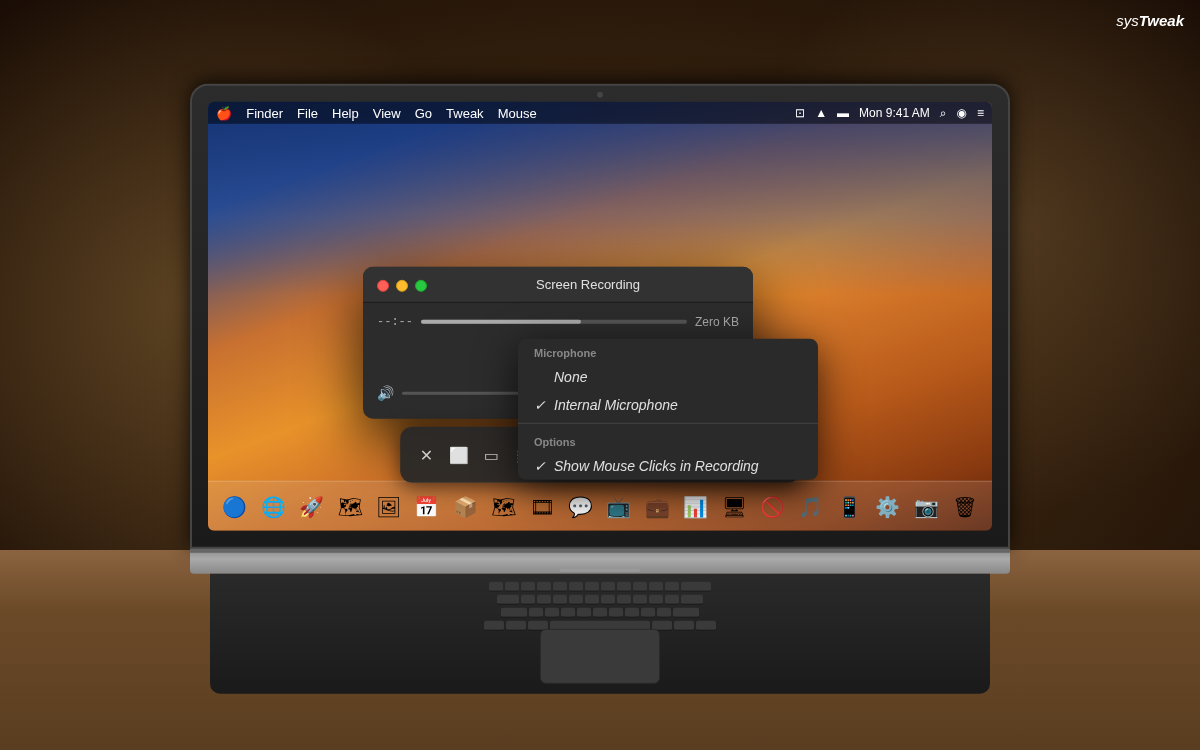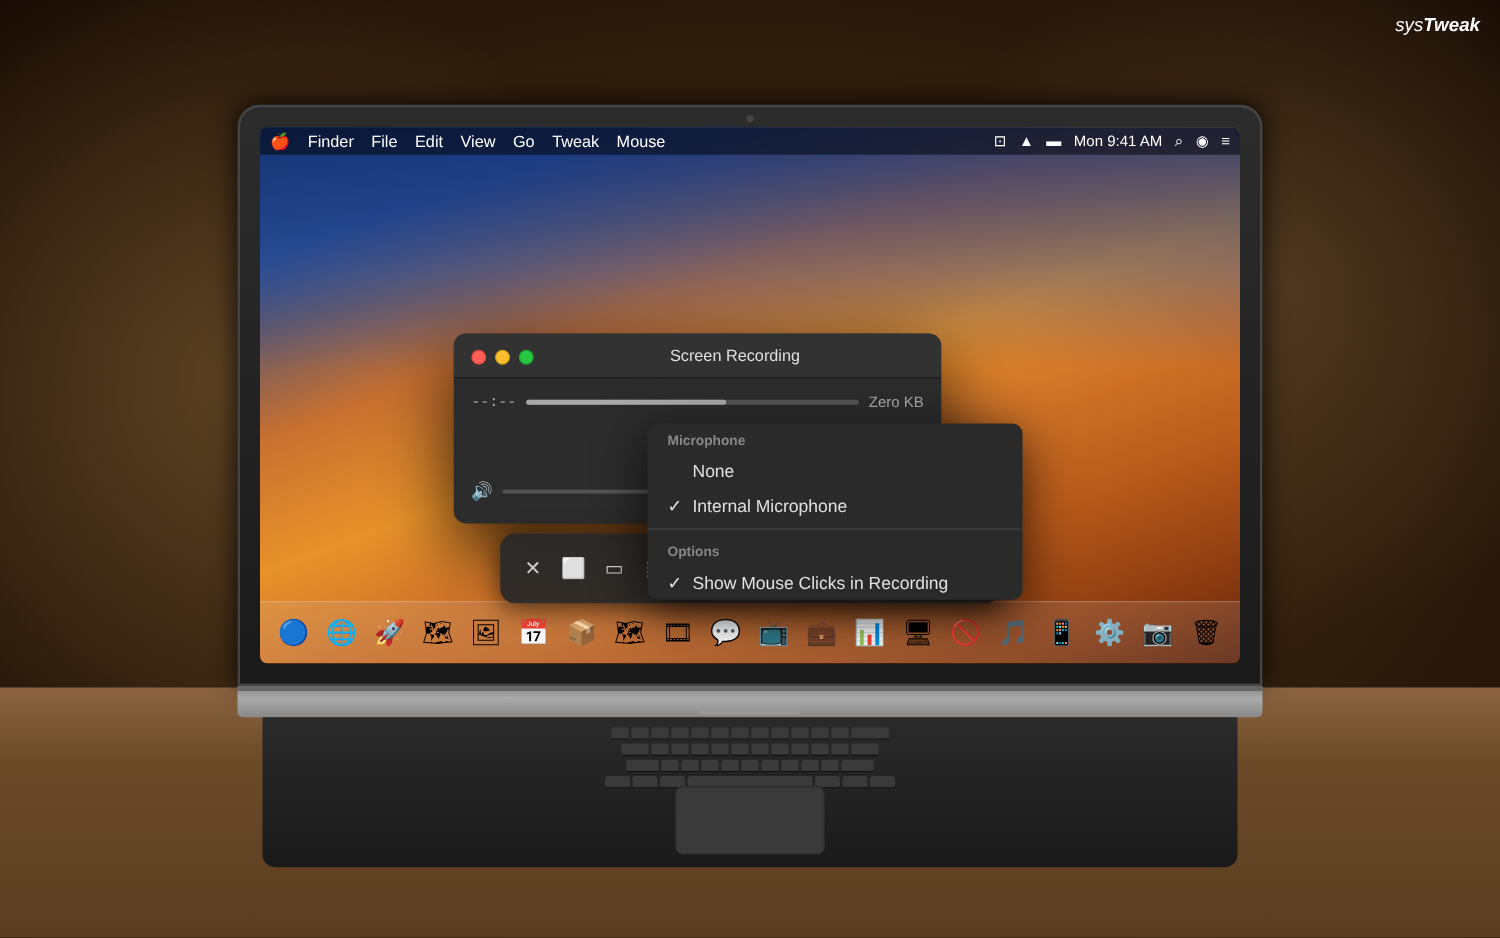--- a/index.html
+++ b/index.html
@@ -292,20 +292,21 @@
       font-weight: 600;
     }
 
     .menu-item {
       display: flex;
       align-items: flex-start;
       padding: 6px 16px;
       color: #e0e0e0;
       font-size: 14px;
       cursor: pointer;
+      font-style: italic;
     }
 
     .menu-checkmark {
       width: 20px;
       color: #e0e0e0;
       font-size: 14px;
     }
 
     .menu-divider {
       height: 1px;
@@ -505,21 +506,21 @@
     <div class="screen-inner">
 
       <div class="mac-desktop">
         <div class="sky-overlay"></div>
 
         <div class="menubar">
           <div class="menubar-left">
             <span>🍎</span>
             <span>Finder</span>
             <span>File</span>
-            <span>Edit</span>
+            <span>Help</span>
             <span>View</span>
             <span>Go</span>
             <span>Tweak</span>
             <span>Mouse</span>
           </div>
           <div class="menubar-right">
             <span>⊡</span>
             <span>▲</span>
             <span>▬</span>
             <span>Mon 9:41 AM</span>

